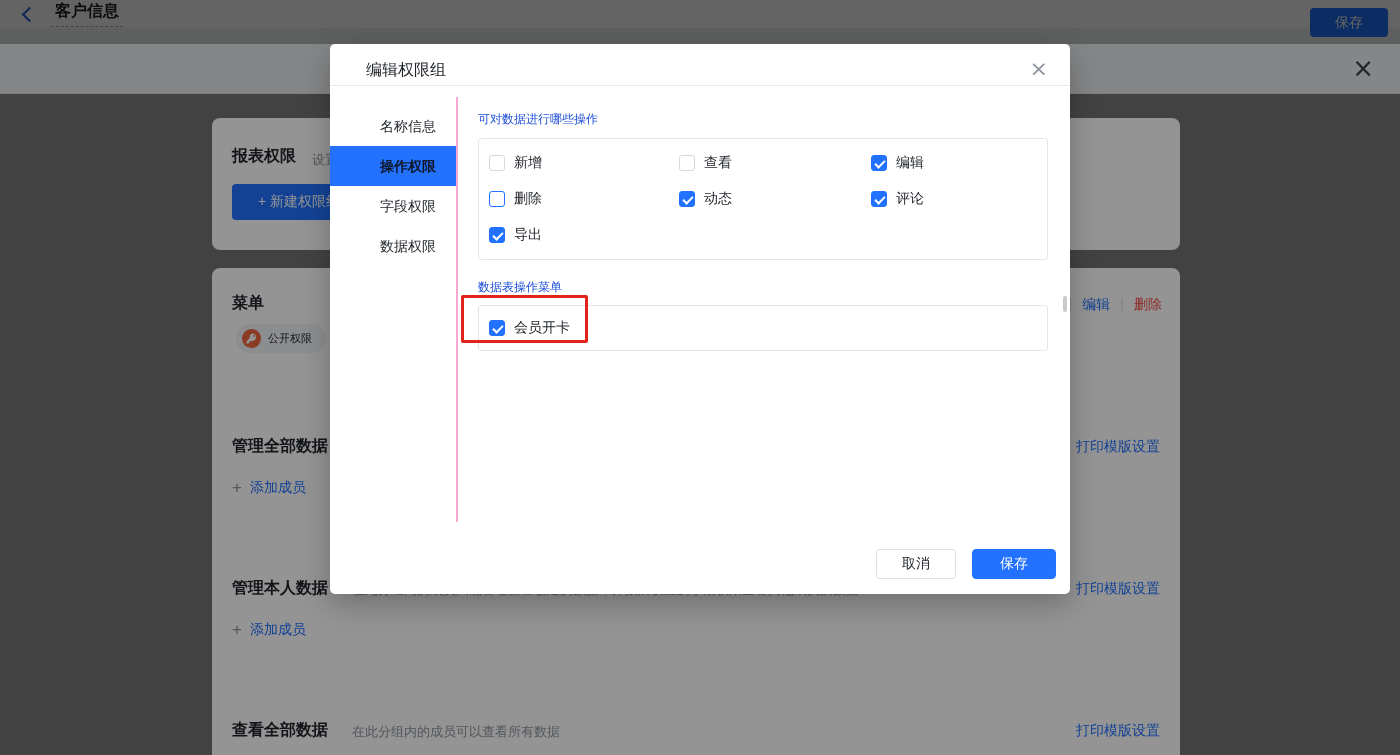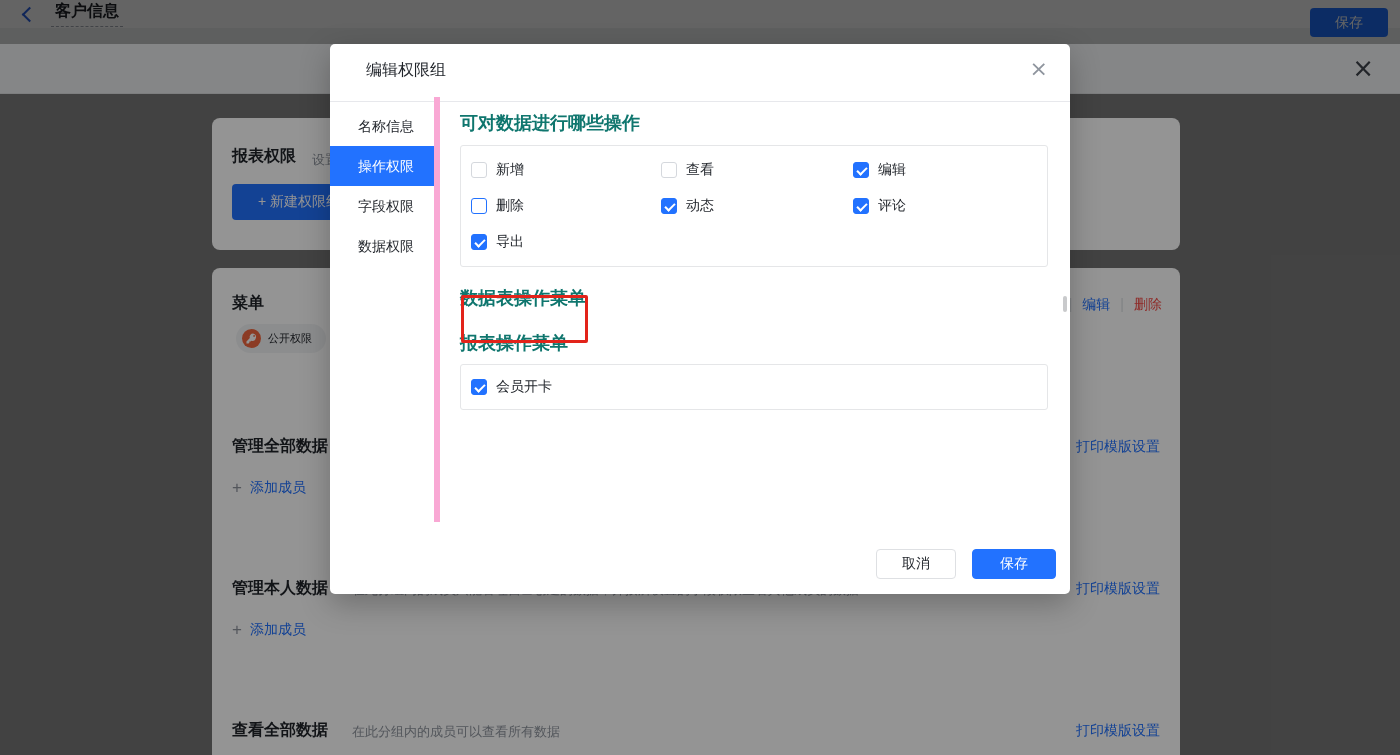--- a/index.html
+++ b/index.html
@@ -47,30 +47,30 @@
   .add-member { position:absolute; left:20px; font-size:14px; cursor:pointer; white-space:nowrap; }
   .add-member .plus { color:#8f959e; font-size:17px; margin-right:8px; vertical-align:-1px; }
 
   
   .dim-full { position:absolute; inset:0; background:rgba(0,0,0,0.42); z-index:5; }
   .dim-top  { position:absolute; top:0; left:0; right:0; height:44px; background:rgba(0,0,0,0.32); z-index:6; }
 
   
   .modal { position:absolute; left:330px; top:44px; width:740px; height:550px; background:#fff; border-radius:5px;
            box-shadow:0 10px 30px rgba(0,0,0,0.25); z-index:10; }
-  .modal-header { position:relative; height:58px; border-bottom:1px solid #e7e8ec; }
+  .modal-header { position:relative; height:42px; border-bottom:1px solid #e7e8ec; }
   .modal-title { position:absolute; left:36px; top:16px; font-size:16px; font-weight:500; color:#1f2329; }
   .modal-close { position:absolute; right:22px; top:12px; font-size:22px; color:#8f959e; cursor:pointer;
                  font-family:"DejaVu Sans",sans-serif; }
   .modal-body { position:absolute; top:53px; left:0; right:0; bottom:72px; display:flex; }
-  .modal-side { width:110px; border-right:6px solid #f9a8d4; padding-top:9px; flex:none; }
+  .modal-side { width:128px; border-right:2px solid #f9a8d4; padding-top:9px; flex:none; }
   .side-tab { height:40px; line-height:40px; text-align:right; padding-right:20px; font-size:14px; color:#1f2329; cursor:pointer; }
-  .side-tab.active { background:#2272ff; color:#ffffff; }
+  .side-tab.active { background:#2272ff; color:#0f172a;font-weight:bold; }
   .modal-main { flex:1; padding:0 22px 0 20px; position:relative; }
-  .sec-label { font-size:18px; color:#0f766e;font-weight:bold; }
+  .sec-label { font-size:12px; color:#1d4ed8; }
   .lbl1 { margin:14px 0 10px; }
   .lbl2 { margin:19px 0 9px; }
   .lbl3 { margin:21px 0 9px; }
   .opt-box { border:1px solid #e5e6e8; border-radius:3px; }
   .grid-box { padding:6px 0 6px 10px; display:grid; grid-template-columns:190px 192px 1fr; }
   .single-box { height:46px; padding-left:10px; display:flex; align-items:center; }
   .opt { display:flex; align-items:center; height:36px; }
   .cb { width:16px; height:16px; border:1px solid #d5d8dd; border-radius:3px; background:#fff; position:relative;
         flex:none; cursor:pointer; }
   .cb.checked { background:#2272ff; border-color:#2272ff; }
@@ -191,21 +191,20 @@
               <span class="opt-label">评论</span>
             </div>
           <div class="opt">
               <span class="cb checked"></span>
               <span class="opt-label">导出</span>
             </div>
         </div>
 
         <div class="sec-label lbl2">数据表操作菜单</div>
 
-        <div class="sec-label lbl3">报表操作菜单</div>
         <div class="opt-box single-box">
           <div class="opt">
               <span class="cb checked"></span>
               <span class="opt-label">会员开卡</span>
             </div>
         </div>
       </div>
     </div>
 
     <div class="scroll-thumb"></div>

